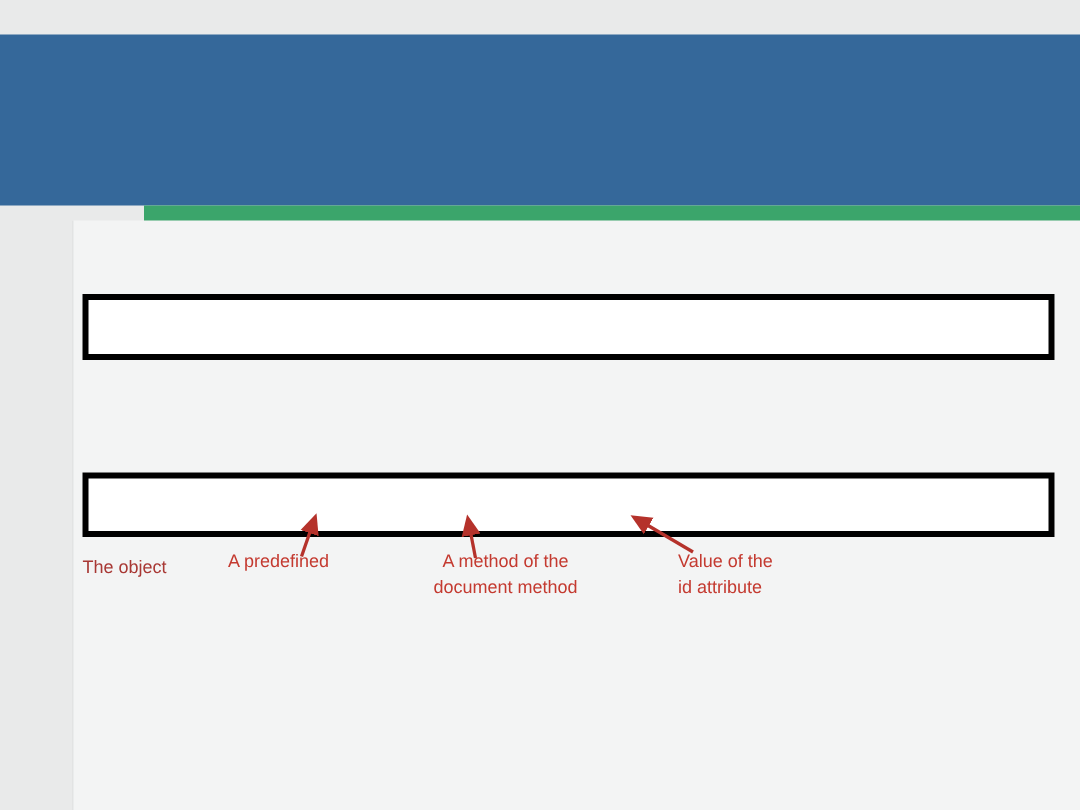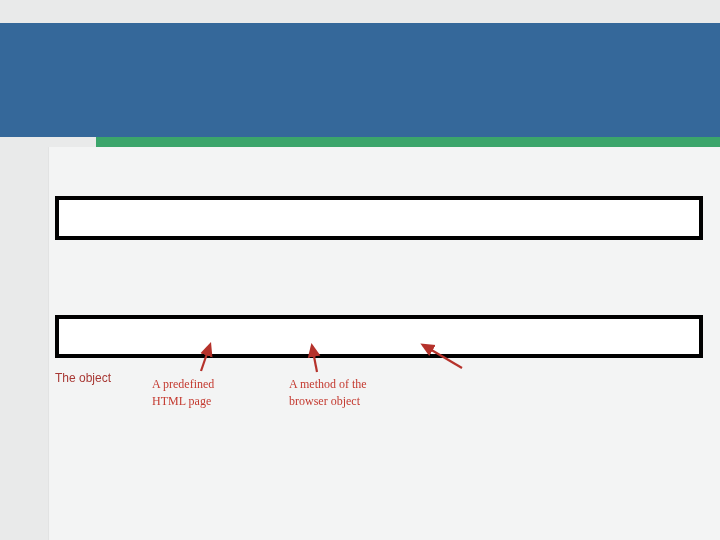--- a/index.html
+++ b/index.html
@@ -64,28 +64,27 @@
   .caption {
     position: absolute;
     left: 55px;
     top: 371px;
     font-size: 12px;
     line-height: 15px;
     color: var(--caption-red, #a83834);
   }
   .annotation {
     position: absolute;
-    top: 376px;
+    top: 366px;
     font-size: 12px;
     line-height: 17px;
     color: var(--label-red, #c43a30);
-    font-family: Liberation Serif, serif;
   }
   .annotation-1 { left: 152px; }
-  .annotation-2 { left: 289px; }
+  .annotation-2 { left: 289px; text-align: center; }
   .annotation-3 { left: 452px; }
   .arrows-overlay {
     position: absolute;
     inset: 0;
     width: 720px;
     height: 540px;
     pointer-events: none;
   }
 </style>
 </head>
@@ -110,22 +109,25 @@
     </defs>
     <line x1="201" y1="371" x2="210" y2="345" stroke="#b5322b" stroke-width="2.2" marker-end="url(#arrowhead)"></line>
     <line x1="317" y1="372" x2="312" y2="346" stroke="#b5322b" stroke-width="2.2" marker-end="url(#arrowhead)"></line>
     <line x1="462" y1="368" x2="423" y2="345" stroke="#b5322b" stroke-width="2.2" marker-end="url(#arrowhead)"></line>
   </svg>
 
   <div class="caption">The object</div>
 
   <div class="annotation annotation-1">
     <div>A predefined</div>
-    <div>HTML page</div>
   </div>
 
   <div class="annotation annotation-2">
     <div>A method of the</div>
-    <div>browser object</div>
+    <div>document method</div>
   </div>
 
+  <div class="annotation annotation-3">
+    <div>Value of the</div>
+    <div>id attribute</div>
+  </div>
 
 </div>
 
 </body></html>

